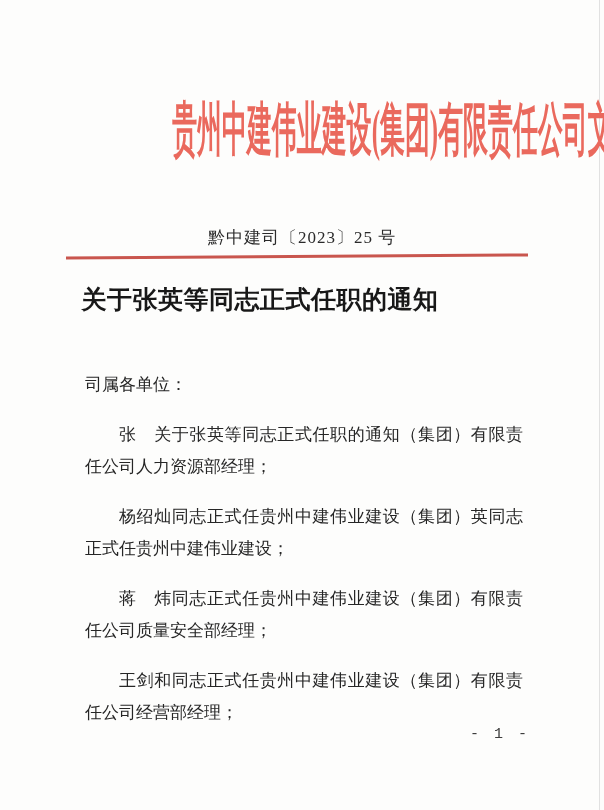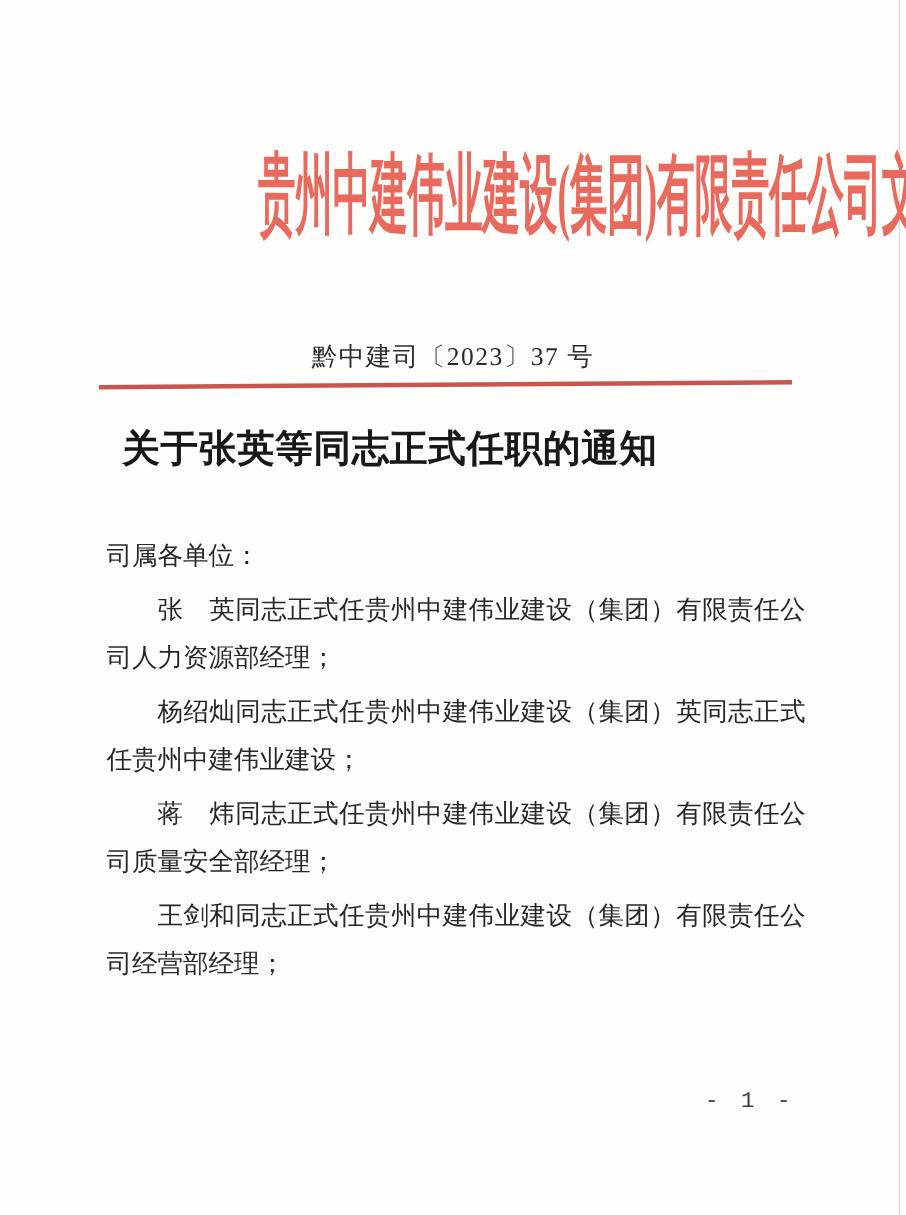--- a/index.html
+++ b/index.html
@@ -77,21 +77,21 @@
     position: absolute;
     top: 351px;
     left: 67px;
     width: 474px;
     font-size: 17px;
     line-height: 32px;
     color: #262626;
     text-align: justify;
   }
   .doc-body p {
-    margin: 4px;
+    margin: 18px;
     text-indent: 2em;
   }
   .doc-body p.salutation {
     text-indent: 0;
   }
   .page-footer {
     position: absolute;
     top: 725px;
     right: 74px;
     font-size: 15px;
@@ -103,29 +103,29 @@
 </style>
 </head>
 <body>
 
 <div class="page">
 
   <div class="scan-edge"></div>
 
   <div class="letterhead">贵州中建伟业建设(集团)有限责任公司文件</div>
 
-  <div class="doc-number">黔中建司〔2023〕37 号</div>
+  <div class="doc-number">黔中建司〔2023〕25 号</div>
 
   <div class="red-divider"></div>
 
   <div class="doc-title">关于张英等同志正式任职的通知</div>
 
   <div class="doc-body">
     <p class="salutation">司属各单位：</p>
-    <p>张　英同志正式任贵州中建伟业建设（集团）有限责任公司人力资源部经理；</p>
+    <p>张　关于张英等同志正式任职的通知（集团）有限责任公司人力资源部经理；</p>
     <p>杨绍灿同志正式任贵州中建伟业建设（集团）英同志正式任贵州中建伟业建设；</p>
     <p>蒋　炜同志正式任贵州中建伟业建设（集团）有限责任公司质量安全部经理；</p>
     <p>王剑和同志正式任贵州中建伟业建设（集团）有限责任公司经营部经理；</p>
   </div>
 
   <div class="page-footer">- 1 -</div>
 
 </div>
 
 </body></html>

